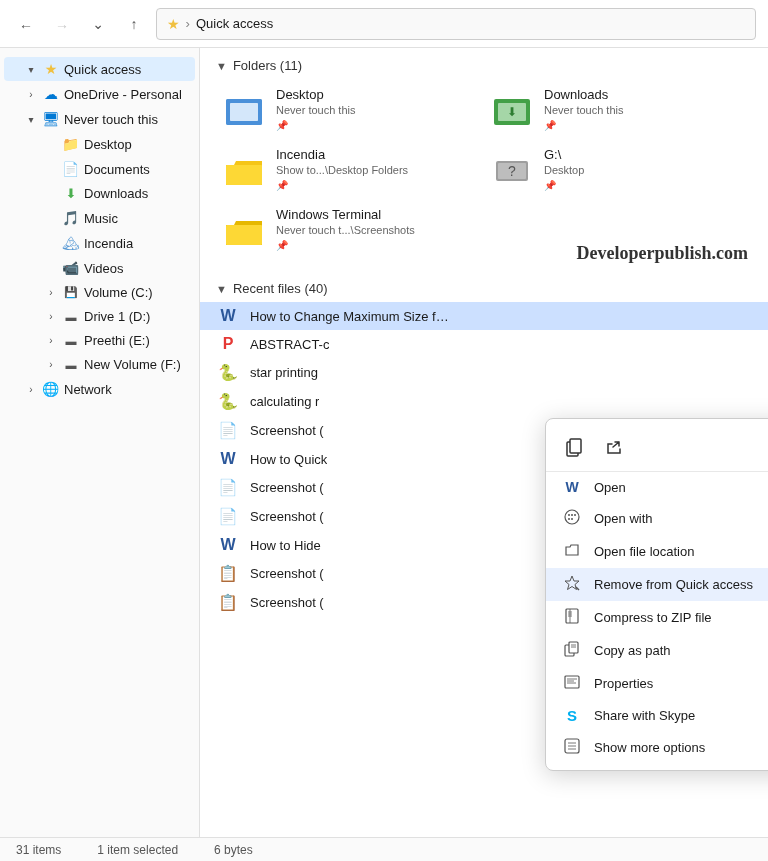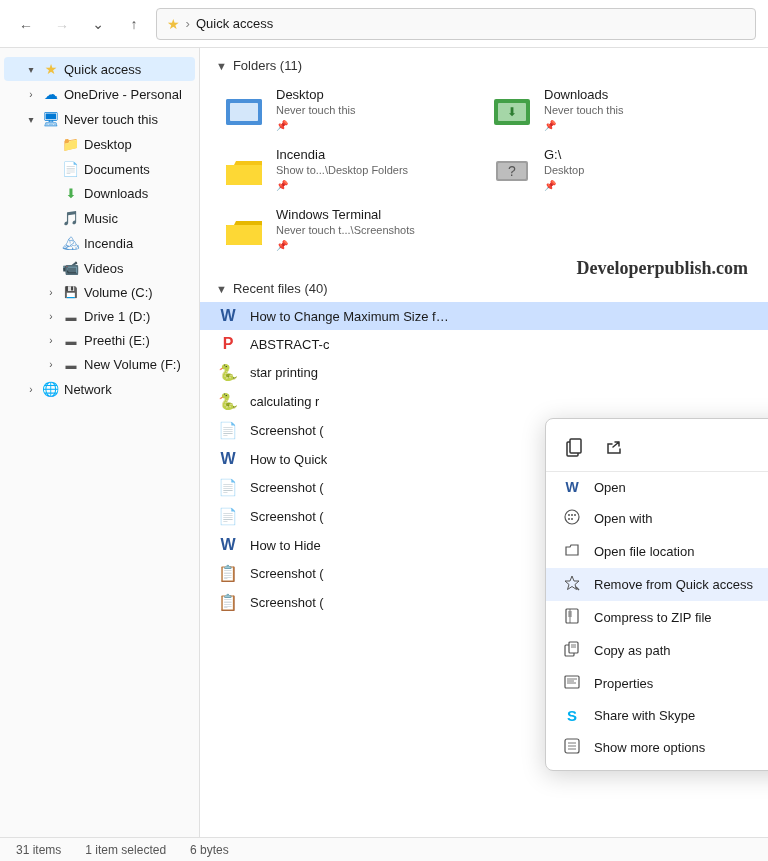--- a/index.html
+++ b/index.html
@@ -130,21 +130,21 @@
     }
     .folder-info { display: flex; flex-direction: column; gap: 2px; }
     .folder-name { font-size: 13px; font-weight: 500; }
     .folder-path { font-size: 11px; color: #666; }
     .folder-pin { font-size: 10px; color: #888; margin-top: 2px; }
 
     
     .watermark {
       position: absolute;
       right: 20px;
-      top: 210px;
+      top: 195px;
       font-size: 18px;
       font-weight: bold;
       color: #333;
       font-family: Georgia, serif;
     }
 
     
     .recent-section { margin-top: 4px; }
     .files-list { padding: 0; }
     .file-item {
@@ -203,21 +203,21 @@
     .context-item .ctx-icon { width: 20px; min-width: 20px; text-align: center; font-size: 15px; color: #444; }
     .context-item .ctx-label { flex: 1; }
 
     
     .status-bar {
       height: 24px;
       border-top: 1px solid #e0e0e0;
       display: flex;
       align-items: center;
       padding: 0 16px;
-      gap: 24px;
+      gap: 36px;
       font-size: 12px;
       color: #555;
       background: #fafafa;
     }
   </style>
 </head>
 <body>
 
 <div class="nav-bar">
   <div class="nav-btn">←</div>

